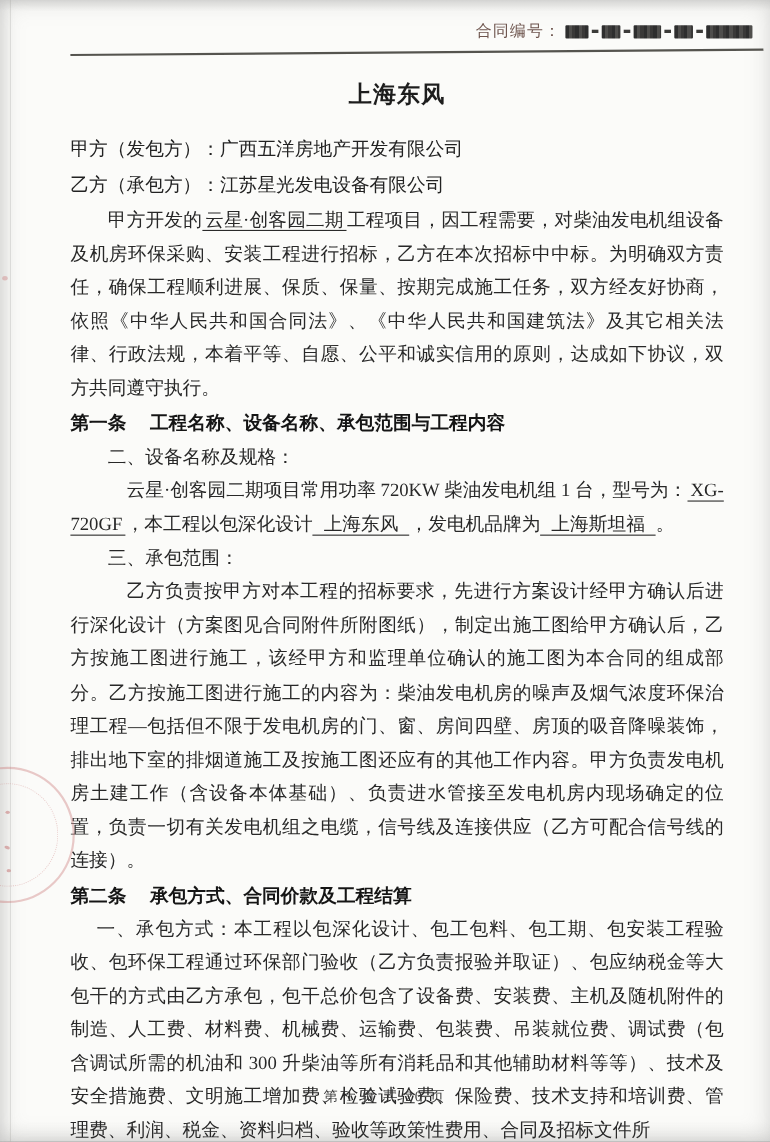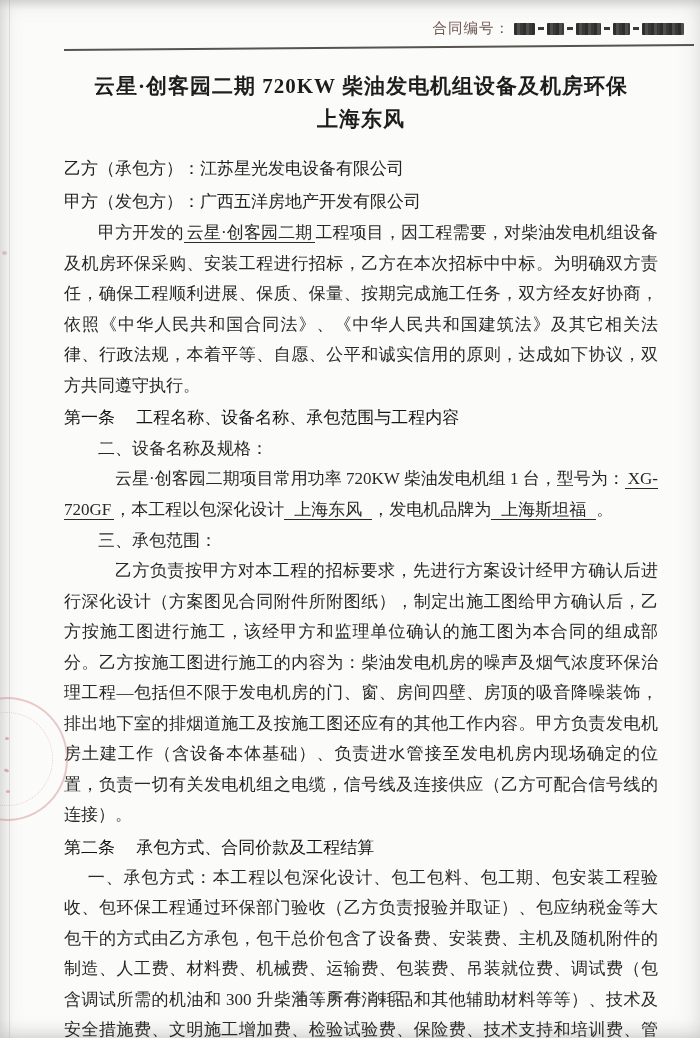--- a/index.html
+++ b/index.html
@@ -29,21 +29,21 @@
   .top-rule{
     position:absolute;left:64px;top:49px;width:630px;height:2px;
     background:#55544f;transform:rotate(-0.45deg);transform-origin:left center;
   }
   
   .content{position:absolute;left:64px;right:42px;top:70px;}
   .doc-title{font-size:21px;font-weight:700;text-align:center;line-height:33px;letter-spacing:1px;color:#1d1d1d;}
   .parties{margin-top:16px;font-size:17px;line-height:33px;color:#222;}
   p.body-par{margin:0;font-size:17px;line-height:30.5px;text-align:justify;color:#282828;}
   .preamble{margin-top:15px;text-indent:2em;}
-  .sec-heading{font-size:17px;font-weight:400;line-height:31px;color:#151515;margin-top:1px;}
+  .sec-heading{font-size:17px;font-weight:700;line-height:31px;color:#151515;margin-top:1px;}
   .list-item{font-size:17px;line-height:31px;padding-left:2em;color:#282828;}
   .indent3{text-indent:3em;}
   .indent14{text-indent:1.4em;}
   .u{border-bottom:1.2px solid #2a2a2a;padding:0 3px;}
   .u-wide{border-bottom:1.2px solid #2a2a2a;padding:0 10px;}
   
   .footer{
     position:absolute;left:0;right:0;bottom:32px;text-align:center;
     font-size:13px;letter-spacing:2px;color:#3a3a3a;
   }
@@ -78,26 +78,25 @@
       <span class="rblock" style="width:25px"></span>
       <span class="rdash"></span>
       <span class="rblock" style="width:17px"></span>
       <span class="rdash"></span>
       <span class="rblock" style="width:42px"></span>
     </span>
   </div>
   <div class="top-rule"></div>
 
   <div class="content">
-    <div class="doc-title">云星·创客园二期 720KW 柴油发电机组设备及机房环保</div>
     <div class="doc-title">上海东风</div>
 
     <div class="parties">
+      <div>甲方（发包方）：广西五洋房地产开发有限公司</div>
       <div>乙方（承包方）：江苏星光发电设备有限公司</div>
-      <div>甲方（发包方）：广西五洋房地产开发有限公司</div>
     </div>
 
     <p class="body-par preamble"><span>甲方开发的</span><span class="u">云星·创客园二期</span><span>工程项目，因工程需要，对柴油发电机组设备及机房环保采购、安装工程进行招标，乙方在本次招标中中标。为明确双方责任，确保工程顺利进展、保质、保量、按期完成施工任务，双方经友好协商，依照《中华人民共和国合同法》、《中华人民共和国建筑法》及其它相关法律、行政法规，本着平等、自愿、公平和诚实信用的原则，达成如下协议，双方共同遵守执行。</span></p>
 
     <div class="sec-heading">第一条　 工程名称、设备名称、承包范围与工程内容</div>
     <div class="list-item">二、设备名称及规格：</div>
 
     <p class="body-par indent3"><span>云星·创客园二期项目常用功率 720KW 柴油发电机组 1 台，型号为：</span><span class="u">XG-720GF</span><span>，本工程以包深化设计</span><span class="u-wide">上海东风</span><span>，发电机品牌为</span><span class="u-wide">上海斯坦福</span><span>。</span></p>
 
     <div class="list-item">三、承包范围：</div>

